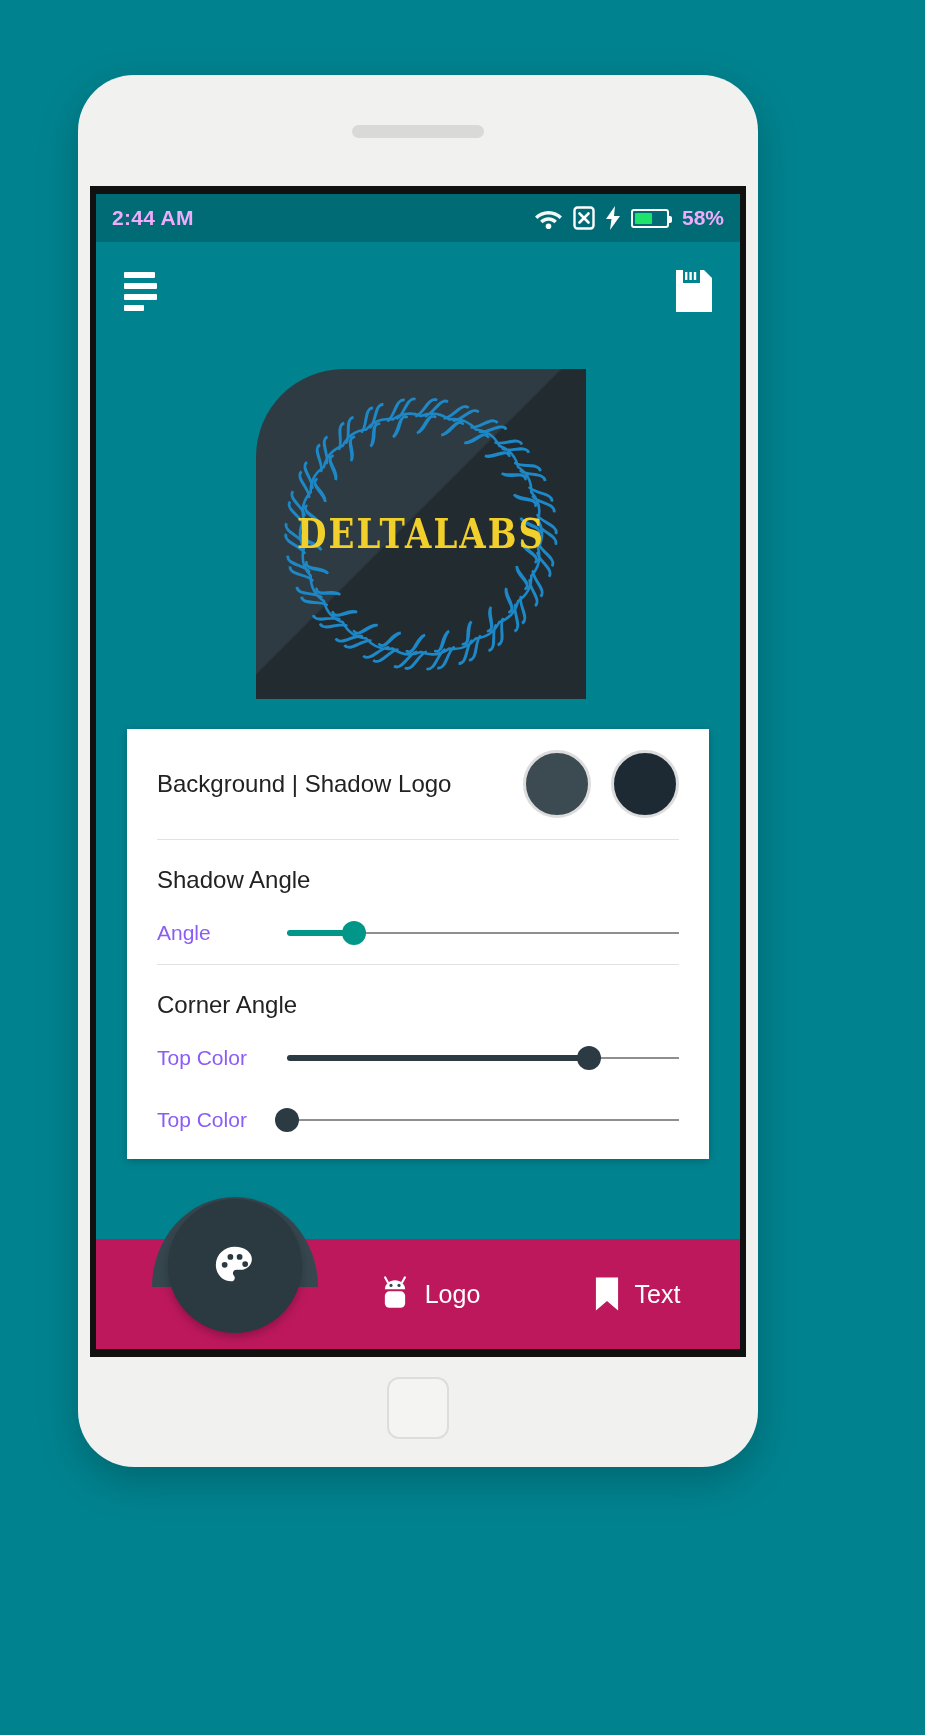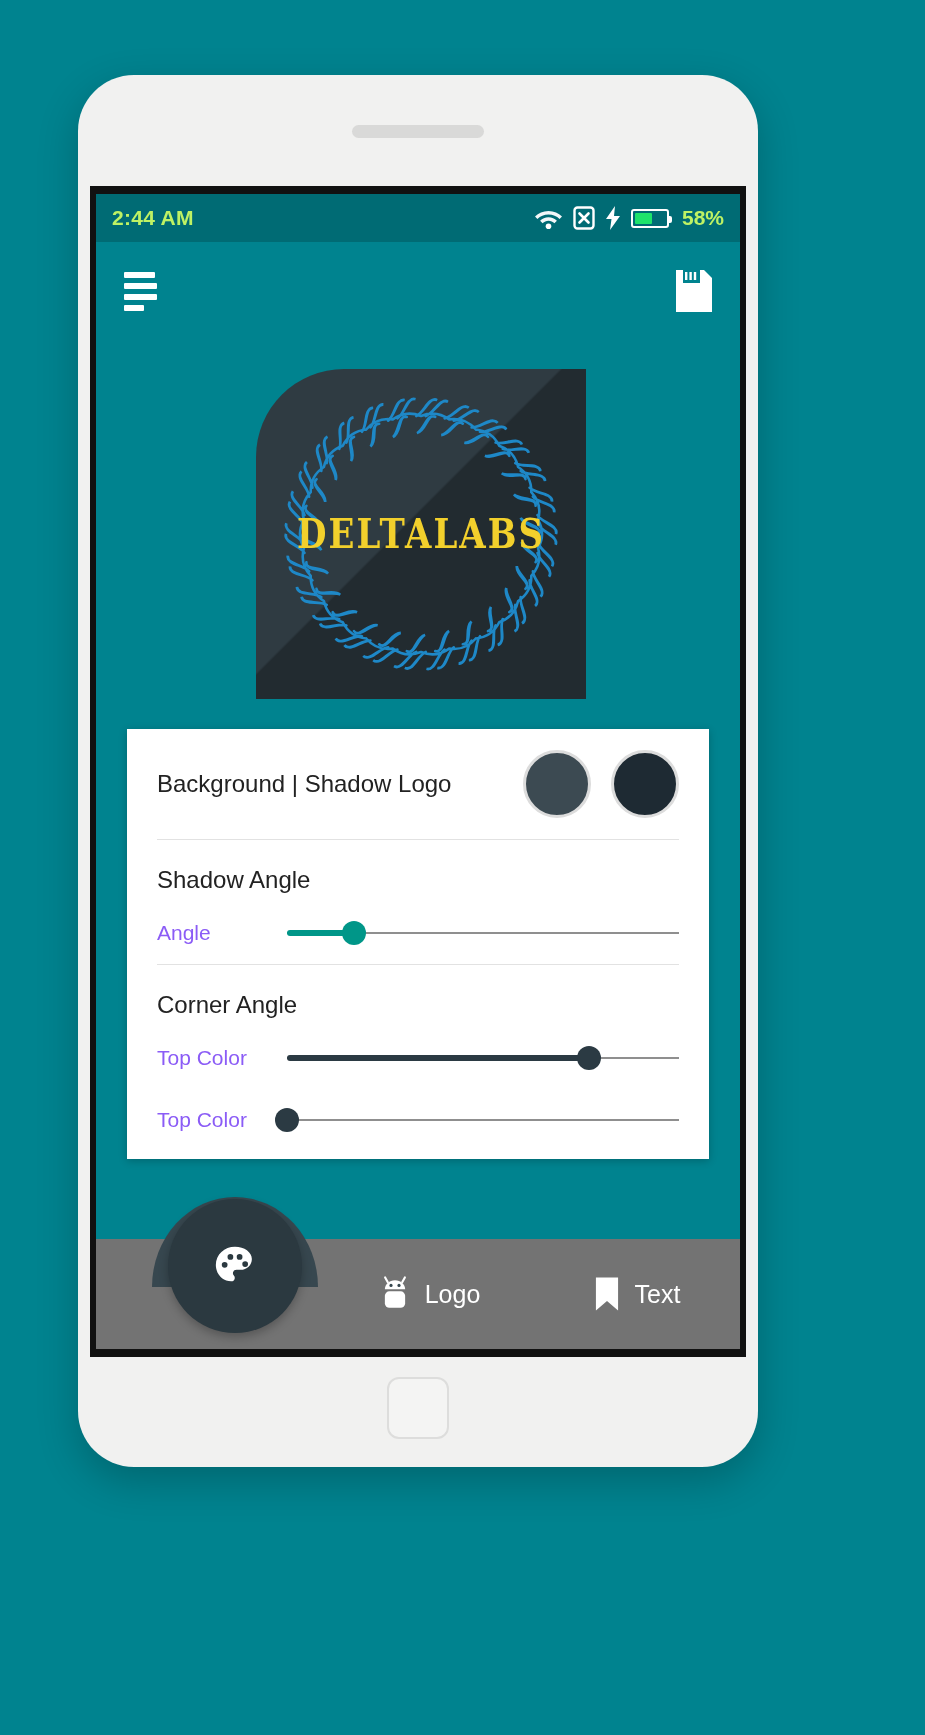--- a/index.html
+++ b/index.html
@@ -72,21 +72,21 @@
   
   #status-bar {
     position: absolute;
     left: 0; top: 0;
     width: 100%;
     height: 48px;
     background: #006b74;
     display: flex;
     align-items: center;
     padding: 0 16px;
-    color: #bef264;
+    color: #f0abfc;
   }
   #status-time {
     font-size: 21px;
     font-weight: bold;
     letter-spacing: 0.3px;
   }
   #status-right {
     margin-left: auto;
     display: flex;
     align-items: center;
@@ -428,21 +428,21 @@
             <div class="slider-track-wrap" id="slider-top-right">
               <div class="slider-track"></div>
               <div class="slider-fill" style="width: 0%; background: rgb(43, 58, 67);"></div>
               <div class="slider-thumb" style="left: 0%; background: rgb(43, 58, 67);"></div>
             </div>
           </div>
         </div>
 
       </div>
 
-      <div id="bottom-nav" style="background: #737373;">
+      <div id="bottom-nav" style="background: #be185d;">
         <div id="nav-notch" style="background: rgb(55, 71, 79);"></div>
         <div id="fab-palette">
           <svg width="46" height="46" viewBox="0 0 24 24">
             <path d="M12 2C6.5 2 2 6 2 11.5c0 4.7 3.6 8.5 8 8.5 1.1 0 1.9-.8 1.9-1.8 0-.5-.2-.9-.5-1.2-.3-.3-.5-.7-.5-1.2 0-1 .8-1.8 1.9-1.8h2.1c3.3 0 5.9-2.5 5.9-5.7C20.8 4.9 16.9 2 12 2z" fill="#ffffff"></path>
             <circle cx="6.6" cy="11.4" r="1.5" fill="#2b3940"></circle>
             <circle cx="9.6" cy="7.3" r="1.5" fill="#2b3940"></circle>
             <circle cx="14.4" cy="7.3" r="1.5" fill="#2b3940"></circle>
             <circle cx="17.3" cy="11" r="1.5" fill="#2b3940"></circle>
           </svg>
         </div>

